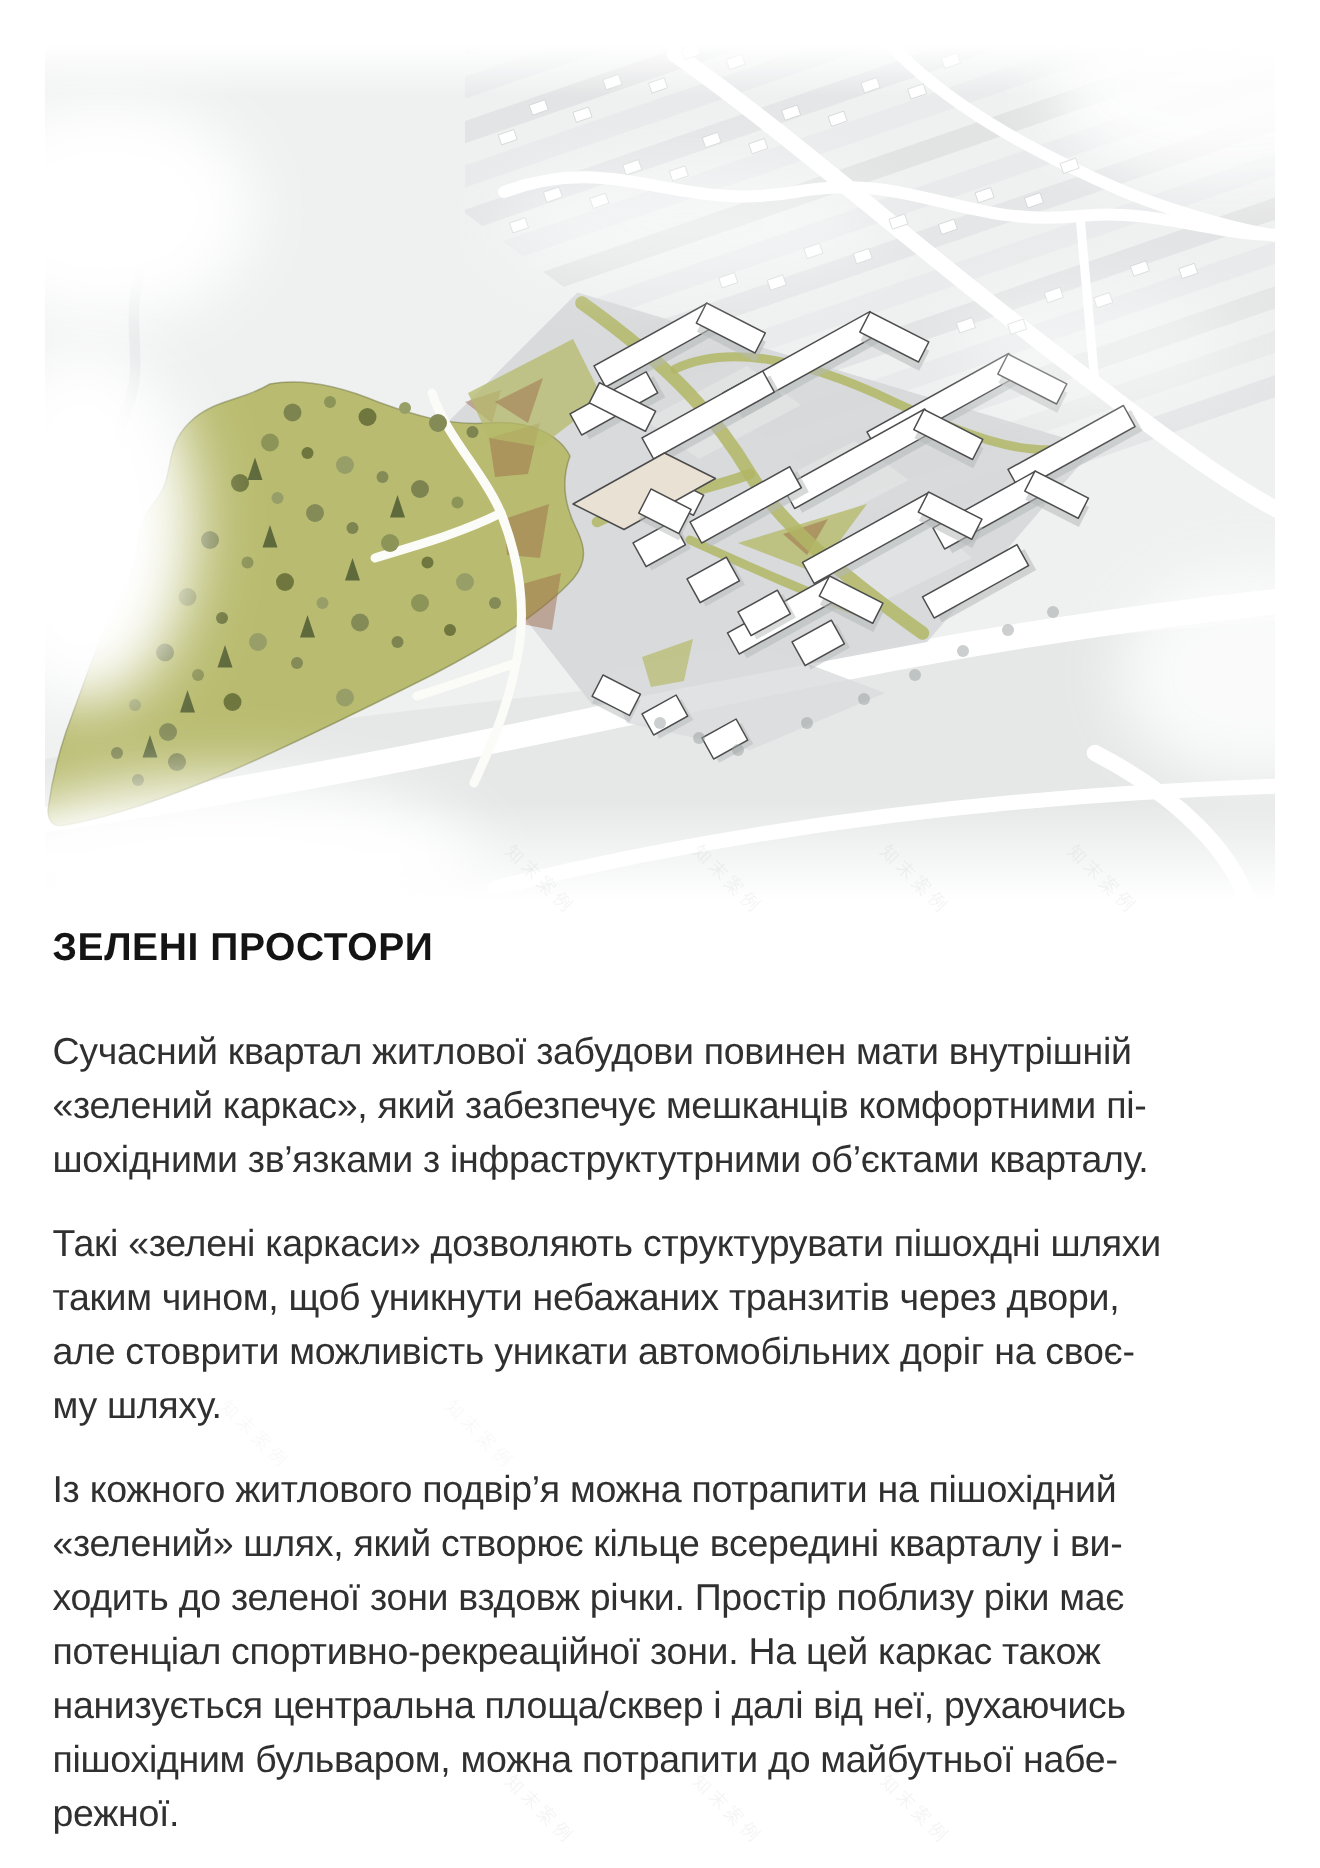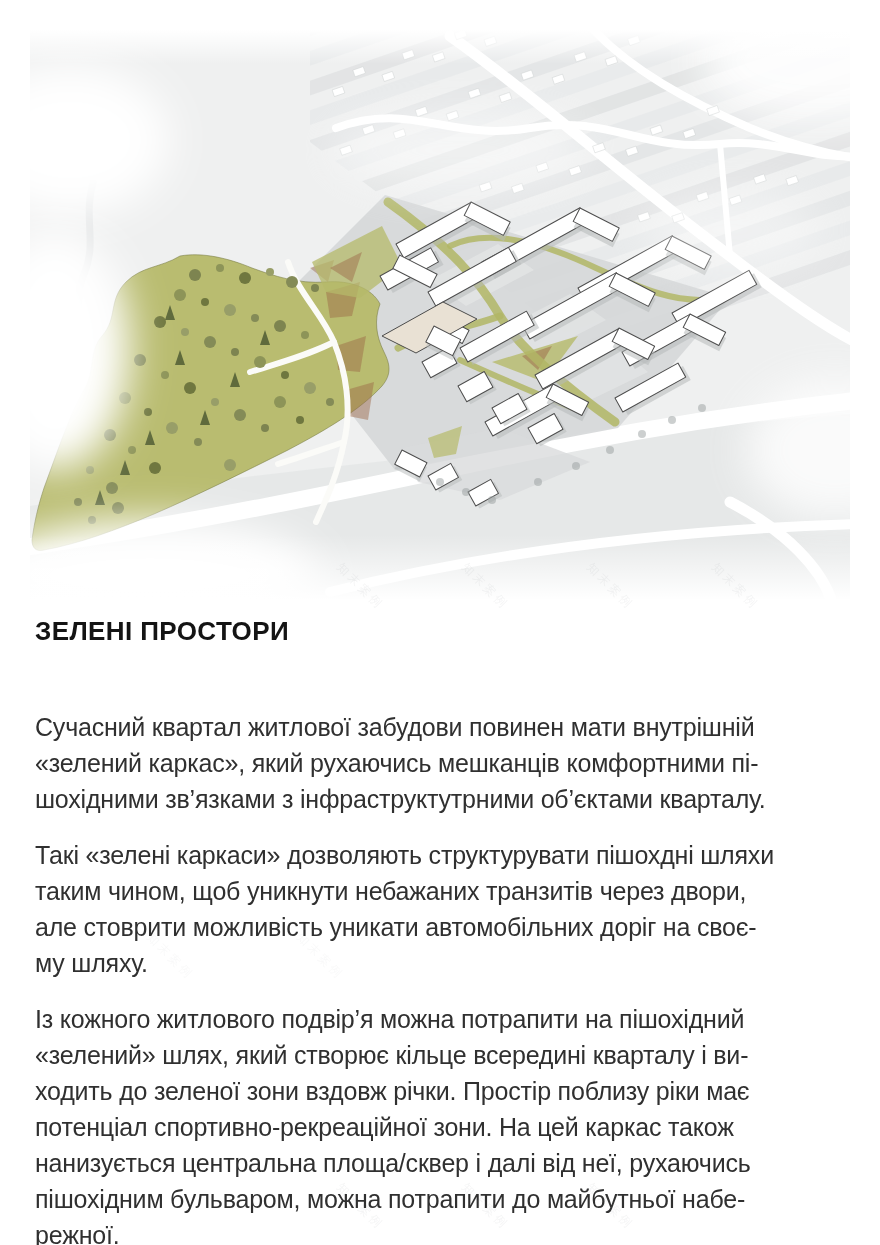--- a/index.html
+++ b/index.html
@@ -1,21 +1,21 @@
 <!DOCTYPE html>
 <html><head>
 <meta charset="utf-8">
 <style>
   html,body{margin:0;padding:0;background:#ffffff;}
   body{width:880px;height:1245px;position:relative;overflow:hidden;
        font-family:"Liberation Sans","DejaVu Sans",sans-serif;}
   .illustration{position:absolute;left:30px;top:30px;width:820px;height:570px;}
   .illustration svg{display:block;width:820px;height:570px;}
   .content{position:absolute;left:35px;top:616px;width:812px;}
-  .content h1{margin:0 0 62px 0;font-size:26px;font-weight:bold;color:#141414;
+  .content h1{margin:0 0 36px 0;font-size:26px;font-weight:bold;color:#141414;
               letter-spacing:.4px;}
   .content p{margin:0 0 20px 0;font-size:25px;line-height:36px;color:#303030;
              white-space:pre-line;letter-spacing:-0.2px;}
   .wm{position:absolute;font-size:12px;color:#6b7076;opacity:.07;
       transform:rotate(45deg);letter-spacing:3px;white-space:nowrap;
       pointer-events:none;}
 </style>
 </head>
 <body>
 
@@ -360,21 +360,21 @@
     <ellipse cx="700" cy="200" rx="90" ry="40" filter="url(#blur)" opacity="0.4"></ellipse>
     <rect x="0" y="0" width="820" height="34" fill="url(#fadeT)"></rect>
     <rect x="0" y="505" width="820" height="65" fill="url(#fadeB)"></rect>
   </g>
 </svg>
 </div>
 
 <div class="content">
   <h1>ЗЕЛЕНІ ПРОСТОРИ</h1>
   <p>Сучасний квартал житлової забудови повинен мати внутрішній
-«зелений каркас», який рухаючись мешканців комфортними пі-
+«зелений каркас», який забезпечує мешканців комфортними пі-
 шохідними зв’язками з інфраструктутрними об’єктами кварталу.</p>
   <p>Такі «зелені каркаси» дозволяють структурувати пішохдні шляхи
 таким чином, щоб уникнути небажаних транзитів через двори,
 але стоврити можливість уникати автомобільних доріг на своє-
 му шляху.</p>
   <p>Із кожного житлового подвір’я можна потрапити на пішохідний
 «зелений» шлях, який створює кільце всередині кварталу і ви-
 ходить до зеленої зони вздовж річки. Простір поблизу ріки має
 потенціал спортивно-рекреаційної зони. На цей каркас також
 нанизується центральна площа/сквер і далі від неї, рухаючись

